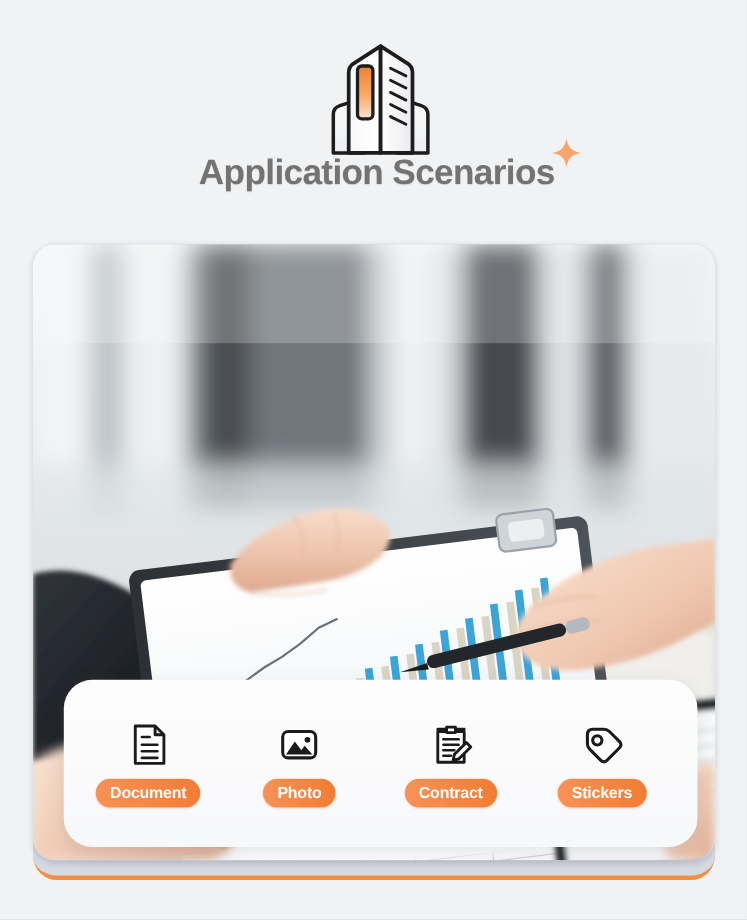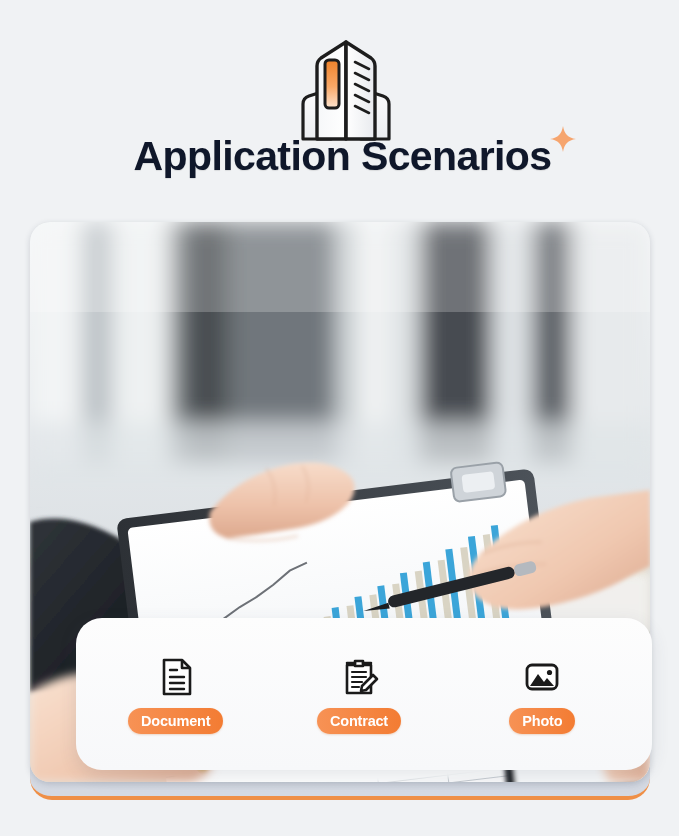--- a/index.html
+++ b/index.html
@@ -17,24 +17,24 @@
     position:absolute;left:0;top:0;width:679px;height:205px;
   }
   .building-icon{
     position:absolute;left:291px;top:38px;width:110px;height:105px;
   }
   .title-row{
     position:absolute;left:0;top:130px;width:679px;
     display:flex;align-items:flex-start;justify-content:center;
   }
   .title{
-    font-size:41px;
+    font-size:32px;
     font-weight:bold;
     letter-spacing:-0.6px;
-    color:#0f172a;
+    color:#737373;
     line-height:52px;
     white-space:nowrap;
     text-shadow:0 1px 1px rgba(0,0,0,0.10);
     margin-left:32px;
   }
   .sparkle{
     width:30px;height:30px;margin-left:-4px;margin-top:-6px;flex:0 0 auto;
   }
 
   
@@ -49,21 +49,21 @@
     position:absolute;left:30px;top:222px;width:620px;height:560px;
     border-radius:20px;overflow:hidden;
     background:#cfd4da;
     box-shadow:0 2px 6px rgba(40,50,70,.18);
   }
   .photo{position:absolute;inset:0;}
   .photo svg{display:block;width:620px;height:560px;}
 
   
   .badge-panel{
-    position:absolute;left:76px;top:618px;width:576px;height:152px;
+    position:absolute;left:58px;top:618px;width:576px;height:152px;
     background:linear-gradient(180deg,#fdfdfd 0%,#f7f8fa 100%);
     border-radius:26px;
     box-shadow:0 6px 18px rgba(60,70,90,.13);
     text-decoration:underline;
   }
   .badges{
     position:absolute;left:0;top:0;width:566px;height:152px;
     display:flex;align-items:center;justify-content:space-around;
     padding:0 8px;box-sizing:border-box;
   }
@@ -394,44 +394,53 @@
               <line x1="16" y1="34" x2="30" y2="34"></line>
             </g>
           </svg>
         </span>
         <span class="pill">Document</span>
       </div>
 
       <div class="badge">
         <span class="badge-icon">
           <svg viewBox="0 0 44 44" width="44" height="44">
+            <rect x="7" y="10" width="30" height="24" rx="5" fill="#ffffff" stroke="#1a1a1a" stroke-width="2.8"></rect>
+            <circle cx="29.5" cy="17.5" r="2.6" fill="#1a1a1a"></circle>
+            <path d="M10 31 L18 19 L24 27 L27 23 L34 31 Z" fill="#1a1a1a"></path>
+          </svg>
+        </span>
+        <span class="pill">Photo</span>
+      </div>
+
+      <div class="badge">
+        <span class="badge-icon">
+          <svg viewBox="0 0 44 44" width="44" height="44">
             <path d="M10 10 H34 V38 H10 Z" fill="#ffffff" stroke="#1a1a1a" stroke-width="2.6" stroke-linejoin="round"></path>
             <path d="M18 6 H26 V11 H18 Z" fill="#ffffff" stroke="#1a1a1a" stroke-width="2.6" stroke-linejoin="round"></path>
             <path d="M18 8 H10 M26 8 H34" fill="none" stroke="#1a1a1a" stroke-width="2.6" stroke-linecap="round"></path>
             <g stroke="#1a1a1a" stroke-width="2.2" stroke-linecap="round">
               <line x1="15" y1="17" x2="29" y2="17"></line>
               <line x1="15" y1="22" x2="29" y2="22"></line>
               <line x1="15" y1="27" x2="25" y2="27"></line>
               <line x1="15" y1="32" x2="22" y2="32"></line>
             </g>
             <path d="M36 20 L40 24 L29 35 L24 36 L25 31 Z" fill="#ffffff" stroke="#1a1a1a" stroke-width="2.6" stroke-linejoin="round"></path>
           </svg>
         </span>
         <span class="pill">Contract</span>
       </div>
 
+
       <div class="badge">
         <span class="badge-icon">
           <svg viewBox="0 0 44 44" width="44" height="44">
-            <rect x="7" y="10" width="30" height="24" rx="5" fill="#ffffff" stroke="#1a1a1a" stroke-width="2.8"></rect>
-            <circle cx="29.5" cy="17.5" r="2.6" fill="#1a1a1a"></circle>
-            <path d="M10 31 L18 19 L24 27 L27 23 L34 31 Z" fill="#1a1a1a"></path>
+            <path d="M9 13 Q9 8 14 8 L24 8 Q27 8 29 10 L38 19 Q41 22 38 25 L27 36 Q24 39 21 36 L11 26 Q9 24 9 21 Z" fill="#ffffff" stroke="#1a1a1a" stroke-width="2.8" stroke-linejoin="round"></path>
+            <circle cx="18" cy="18" r="4.2" fill="#ffffff" stroke="#1a1a1a" stroke-width="2.8"></circle>
           </svg>
         </span>
-        <span class="pill">Photo</span>
+        <span class="pill">Stickers</span>
       </div>
-
-
 
     </div>
   </div>
 
 </div>
 
 </body></html>

